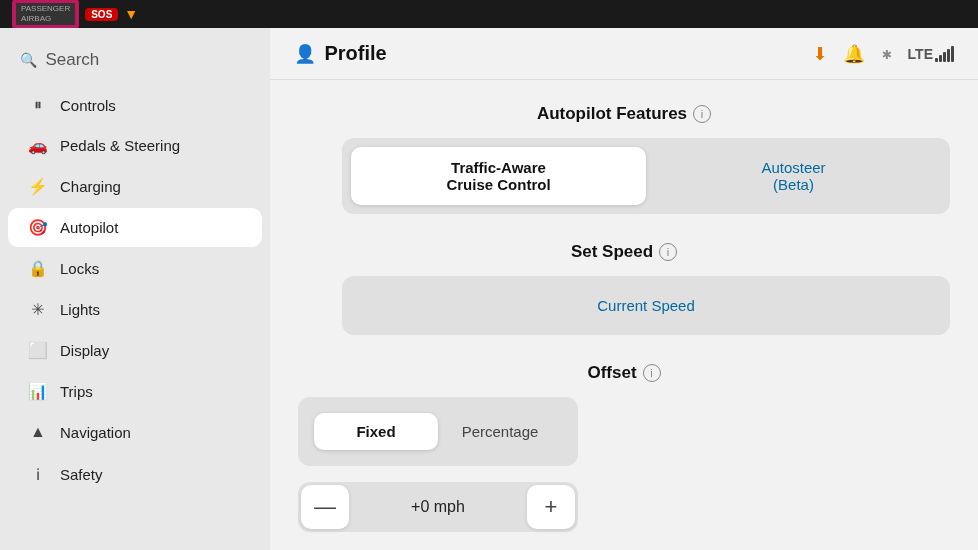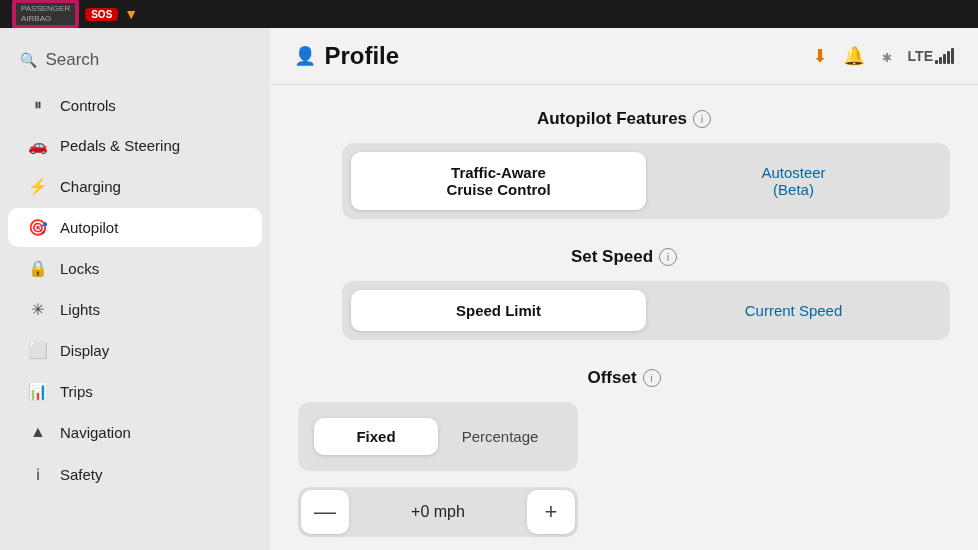--- a/index.html
+++ b/index.html
@@ -122,21 +122,21 @@
     .panel-title-wrap {
       display: flex;
       align-items: center;
       gap: 8px;
     }
     .panel-title-icon {
       font-size: 18px;
       color: #444;
     }
     .panel-title {
-      font-size: 24px;
+      font-size: 20px;
       font-weight: 600;
       color: #111;
     }
     .header-icons {
       display: flex;
       align-items: center;
       gap: 16px;
     }
     .header-icon {
       font-size: 18px;
@@ -399,21 +399,20 @@
         <div class="toggle-option" style="white-space: pre-line;">Autosteer
 (Beta)</div>
       </div>
 
       <div class="section-title">
         <span>Set Speed</span>
         <span class="info-icon">i</span>
       </div>
 
       <div class="toggle-group section-gap">
-        <div class="toggle-option active">Speed Limit</div>
         <div class="toggle-option">Current Speed</div>
       </div>
 
       <div class="offset-section">
         <div class="section-title">
           <span>Offset</span>
           <span class="info-icon">i</span>
         </div>
 
         <div class="fixed-toggle-group">

